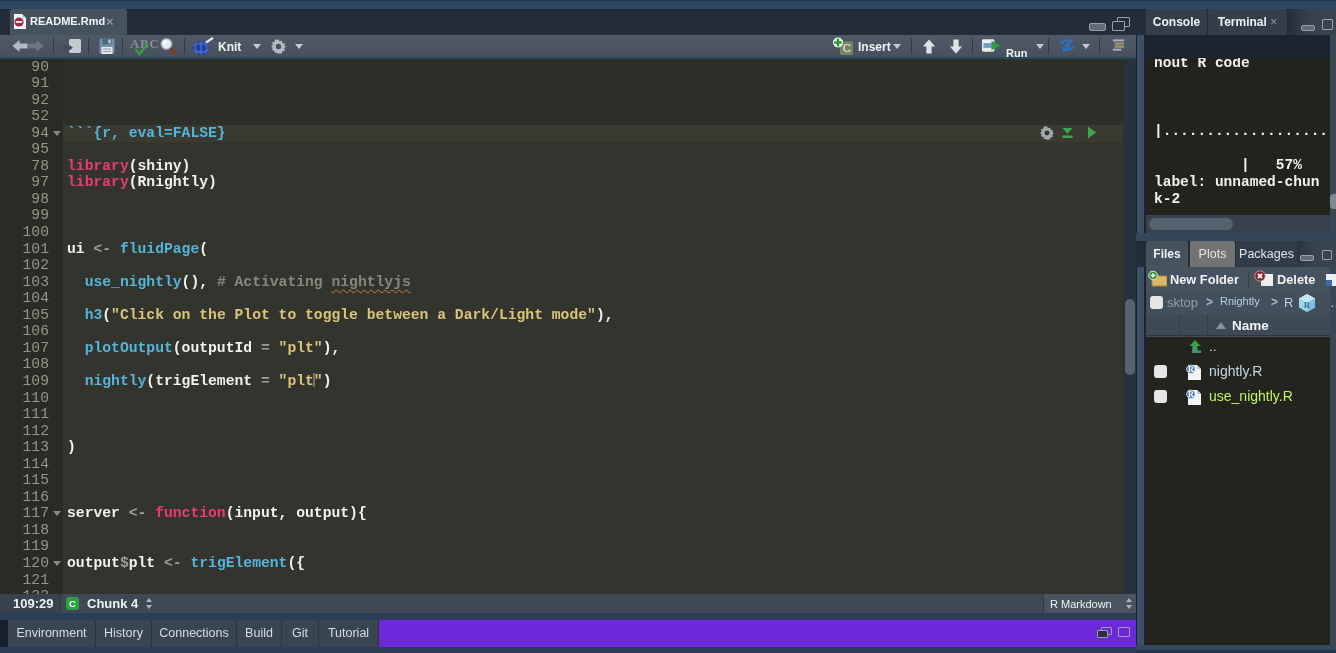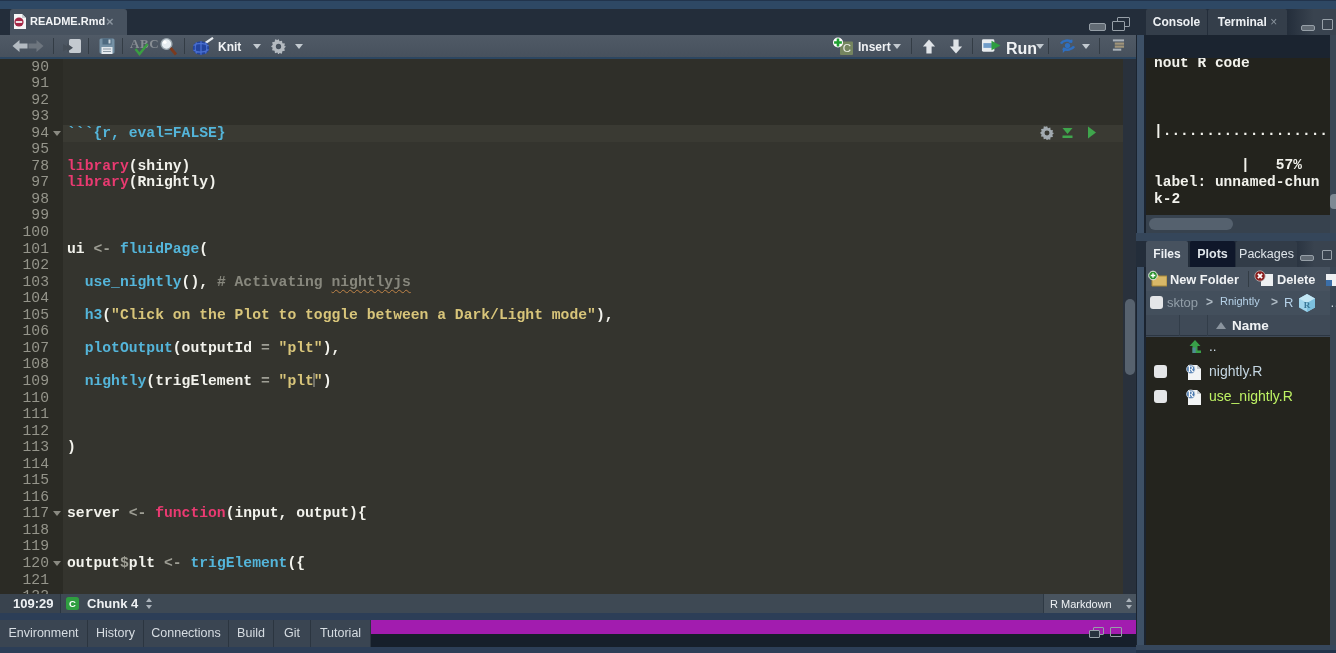--- a/index.html
+++ b/index.html
@@ -39,21 +39,21 @@
   .fold { position:absolute; left:53px; top:6px; width:0; height:0;
           border-left:4px solid transparent; border-right:4px solid transparent;
           border-top:5px solid #8a8a82; }
   .pink { color:#e93a71; } .fn { color:#54b5da; } .cyan { color:#54b5da; }
   .str { color:#d8c57a; } .com { color:#87877d; } .op { color:#9f9f95; }
   .squig { text-decoration:underline; text-decoration-style:wavy; text-decoration-color:#c08448; text-decoration-thickness:1px; text-underline-offset:3px; }
 
   
   #statusbar { left:0; top:594px; width:1136px; height:19px; background:#3e4954; color:#eef1f4; }
   #botsep { left:0; top:613px; width:1136px; height:7px; background:#2c3e57; }
-  #bottabs { left:0; top:620px; width:1136px; height:14px; background:#a21caf; }
+  #bottabs { left:8px; top:620px; width:1136px; height:27px; background:#6d28d9; }
   #botstrip { left:0; top:647px; width:1136px; height:6px; background:#2c3e57; }
   .btab { position:absolute; top:0; height:27px; color:#d7dde2; font-size:12.5px;
           line-height:27px; text-align:center; }
   .bsep { position:absolute; top:0px; width:1px; height:27px; background:#2b3540; }
 
   
   #rpanel { left:1136px; top:0px; width:200px; height:653px; }
   #rbase { position:absolute; left:0; top:9px; width:200px; height:639px; background:#1b2430; }
   #splitter { position:absolute; left:1px; top:35px; width:7px; height:613px; background:#3d5066; }
   #rborder { position:absolute; left:194px; top:35px; width:6px; height:610px; background:#3a4654; }
@@ -158,21 +158,21 @@
       </svg>
     <svg class="abs" style="left:949px;top:3px" width="14" height="17" viewBox="0 0 16 18">
         <path d="M8 17l7-8h-4V1H5v8H1z" fill="#dfe3e7"></path>
       </svg>
     <div class="tsep" style="left:972px"></div>
     <svg class="abs" style="left:981px;top:3px" width="21" height="15" viewBox="0 0 22 15">
         <rect x="1" y="1" width="13" height="13" rx="1.5" fill="#e8ecef"></rect>
         <rect x="2.5" y="5" width="9" height="5" fill="#6f9cc8"></rect>
         <path d="M11 2.5l9.5 5L11 12.5z" fill="#2f9e40"></path>
       </svg>
-    <div class="abs" style="left:1006px;top:5px;color:#f0f2f4;font-size:16px;font-weight:bold">Run</div>
+    <div class="abs" style="left:1006px;top:12px;color:#f0f2f4;font-size:11px;font-weight:bold">Run</div>
     <div class="abs" style="left:1036px;top:9px;width:0;height:0;border-left:4.5px solid transparent;border-right:4.5px solid transparent;border-top:5px solid #c3cad0"></div>
     <div class="tsep" style="left:1048px"></div>
     <svg class="abs" style="left:1058px;top:3px" width="19" height="16" viewBox="0 0 20 17">
         <path d="M3 6c2-3.5 8-4.5 12-2" stroke="#2f6fc0" stroke-width="2.6" fill="none"></path>
         <path d="M17 9c-2 3.5-8 4.5-12 2" stroke="#2f6fc0" stroke-width="2.6" fill="none"></path>
         <circle cx="10" cy="8" r="2.8" fill="#2f6fc0"></circle>
         <path d="M15 1v4h-4z" fill="#2f6fc0"></path>
         <path d="M5 16v-4h4z" fill="#2f6fc0"></path>
       </svg>
     <div class="abs" style="left:1082px;top:9px;width:0;height:0;border-left:4.5px solid transparent;border-right:4.5px solid transparent;border-top:5px solid #c3cad0"></div>
@@ -199,21 +199,21 @@
         <path d="M1.5 1h10L6.5 7z" fill="#3fa54c"></path>
         <rect x="1.5" y="8.5" width="10" height="2.5" fill="#3fa54c"></rect>
       </svg>
     <svg class="abs" style="left:1087px;top:67px" width="10" height="13" viewBox="0 0 10 13">
         <path d="M1 0.5l8 6-8 6z" fill="#3fa54c"></path>
       </svg>
     <div id="lines">
         <div class="cl" style="top:-0.50px"><span class="num">90</span><span class="code"></span></div>
         <div class="cl" style="top:16.05px"><span class="num">91</span></div>
         <div class="cl" style="top:32.60px"><span class="num">92</span><span class="code"></span></div>
-        <div class="cl" style="top:49.15px"><span class="num">93</span><span class="code"></span></div>
+        <div class="cl" style="top:49.15px"><span class="num">52</span><span class="code"></span></div>
         <div class="cl" style="top:65.70px"><span class="num">94</span><span class="fold"></span><span class="code"><span class="cyan">```{r, eval=FALSE}</span></span></div>
         <div class="cl" style="top:82.25px"><span class="num">95</span><span class="code"></span></div>
         <div class="cl" style="top:98.80px"><span class="num">78</span><span class="code"><span class="pink">library</span><span>(shiny)</span></span></div>
         <div class="cl" style="top:115.35px"><span class="num">97</span><span class="code"><span class="pink">library</span><span>(Rnightly)</span></span></div>
         <div class="cl" style="top:131.90px"><span class="num">98</span><span class="code"></span></div>
         <div class="cl" style="top:148.45px"><span class="num">99</span><span class="code"></span></div>
         <div class="cl" style="top:165.00px"><span class="num">100</span><span class="code"></span></div>
         <div class="cl" style="top:181.55px"><span class="num">101</span><span class="code"><span>ui </span><span class="op">&lt;- </span><span class="fn">fluidPage</span><span>(</span></span></div>
         <div class="cl" style="top:198.10px"><span class="num">102</span><span class="code"></span></div>
         <div class="cl" style="top:214.65px"><span class="num">103</span><span class="code"><span>  </span><span class="fn">use_nightly</span><span>(), </span><span class="com"># Activating <u class="squig">nightlyjs</u></span></span></div>
@@ -308,21 +308,21 @@
 k-2</pre>
       </div>
     <div id="vthumb"></div>
     <div id="cscroll"></div>
     <div id="cscrollthumb"></div>
     <div id="midband"></div>
 
     <div id="ftabbar">
       <div class="abs" style="left:152px;top:0;width:48px;height:26px;background:linear-gradient(90deg,#232d3a,#39434f 55%)"></div>
       <div class="ctab" style="left:10px;width:42px;background:#47525f">Files</div>
-      <div class="ctab" style="left:54px;width:45px;background:#0f172a;font-weight:bold;font-size:12.5px;color:#dfe5ea">Plots</div>
+      <div class="ctab" style="left:54px;width:45px;background:#737373;font-weight:normal;font-size:12.5px;color:#dfe5ea">Plots</div>
       <div class="ctab" style="left:100px;width:61px;background:#323c48;font-weight:normal;font-size:12.5px;color:#dfe5ea">Packages</div>
       <div class="abs" style="left:164px;top:14px;width:14px;height:6px;border:1.6px solid #97a0a8;border-radius:2px;background:#626b74"></div>
       <div class="abs" style="left:186px;top:9px;width:10px;height:10px;border:1.8px solid #97a0a8;border-radius:1px"></div>
     </div>
     <div id="ftoolbar">
       <svg class="abs" style="left:2px;top:3px" width="19" height="17" viewBox="0 0 19 17">
           <path d="M4 4h5l2 2h8v10H4z" fill="#d8b868" stroke="#a88838" stroke-width="1"></path>
           <path d="M4 4h5v1.5H4z" fill="#c0a050"></path>
           <circle cx="5" cy="5.5" r="4.3" fill="#2f9332" stroke="#e8e8e8" stroke-width="1"></circle>
           <path d="M5 3.2v4.6M2.7 5.5h4.6" stroke="#fff" stroke-width="1.4"></path>

